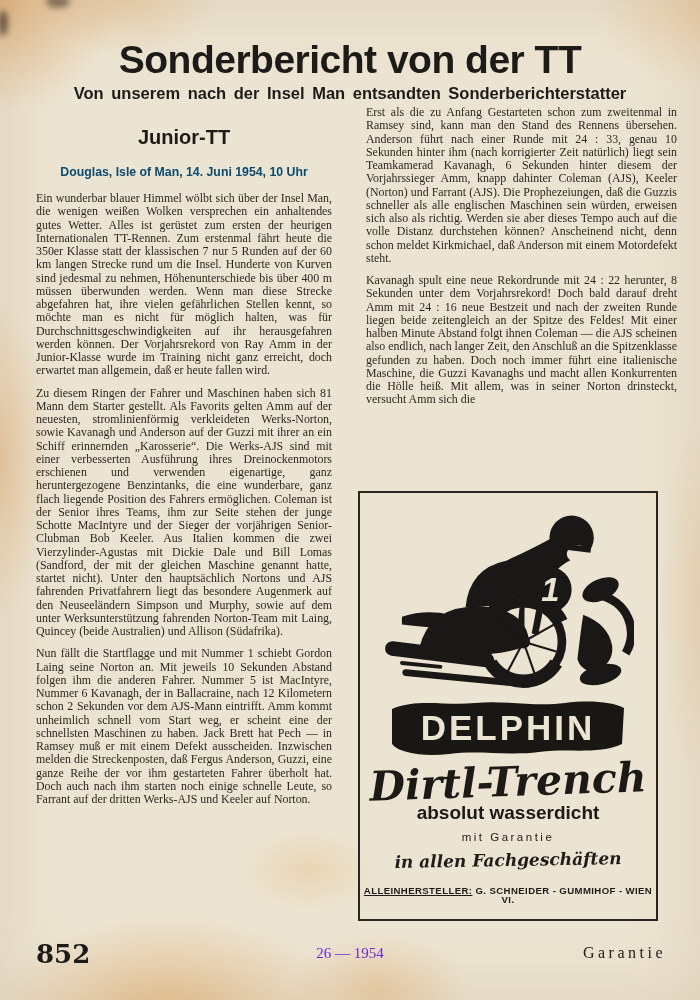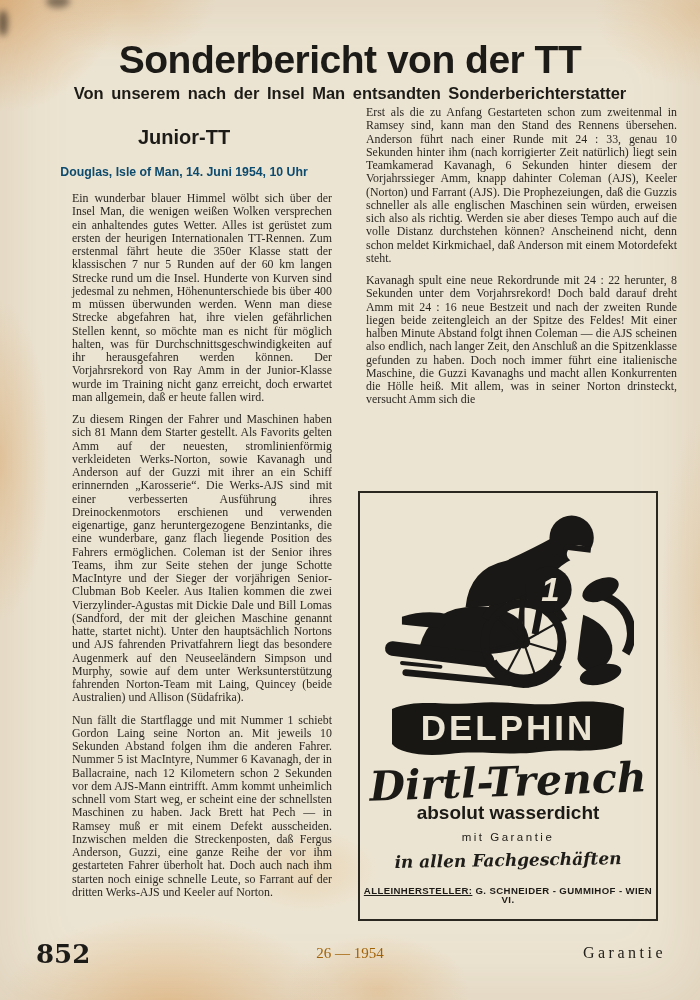--- a/index.html
+++ b/index.html
@@ -40,21 +40,21 @@
     font-size:20px;color:#1d1b18;margin:16px;
   }
   .dateline{
     text-align:center;font-family:"Liberation Sans",sans-serif;font-weight:700;
     font-size:12.3px;color:#0c4a6e;margin:10px 0 0 0;
   }
   .body-text p{
     font-size:11.9px;line-height:13.25px;text-align:justify;margin:0 0 9px 0;
     hyphens:auto;-webkit-hyphens:auto;color:#2b2823;
   }
-  .col-left .body-text{margin-top:13px;margin-left:36px;}
+  .col-left .body-text{margin-top:13px;}
 
   .ad-box{
     position:absolute;left:358px;top:491px;width:296px;height:426px;
     border:2px solid #2a2620;text-align:center;
   }
   .ad-illustration{margin-top:8px;}
   .banner-wrap{margin:2px auto 0 auto;width:242px;}
   .dirtl{
     font-family:"DejaVu Serif",serif;font-style:italic;font-weight:bold;
     font-size:41px;color:#1b1a17;transform:rotate(-2deg);margin-top:1px;line-height:1;
@@ -76,21 +76,21 @@
     letter-spacing:0.4px;color:#1d1b18;margin-top:17px;line-height:1;
   }
   .manufacturer .label{text-decoration:underline;}
 
   .footer-pagenum{
     position:absolute;left:36px;top:939px;font-family:"DejaVu Serif",serif;
     font-weight:700;font-size:26px;color:#1d1b18;
   }
   .footer-issue{
     position:absolute;left:0;top:945px;width:700px;text-align:center;
-    font-size:15px;color:#a16207;
+    font-size:15px;color:#6d28d9;
   }
   .footer-magazine{
     position:absolute;right:34px;top:944px;font-size:16px;letter-spacing:3.5px;color:#24211c;
   }
 </style>
 </head>
 <body>
 
 <div class="vignette"></div>
 <div class="smudge smudge-a"></div>

